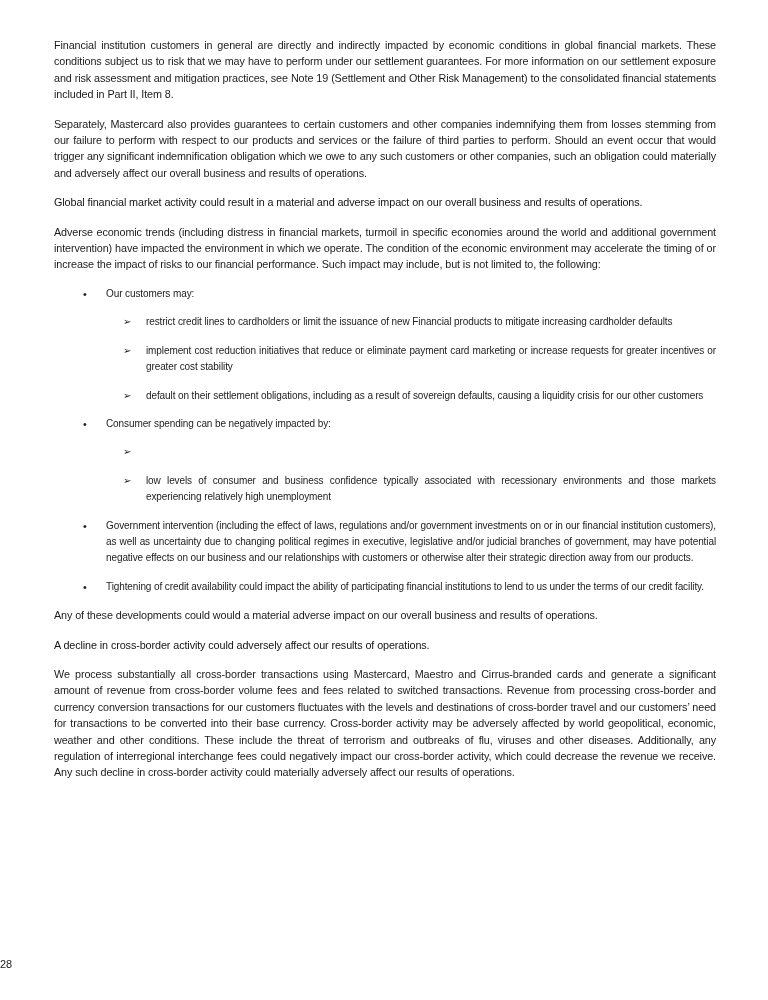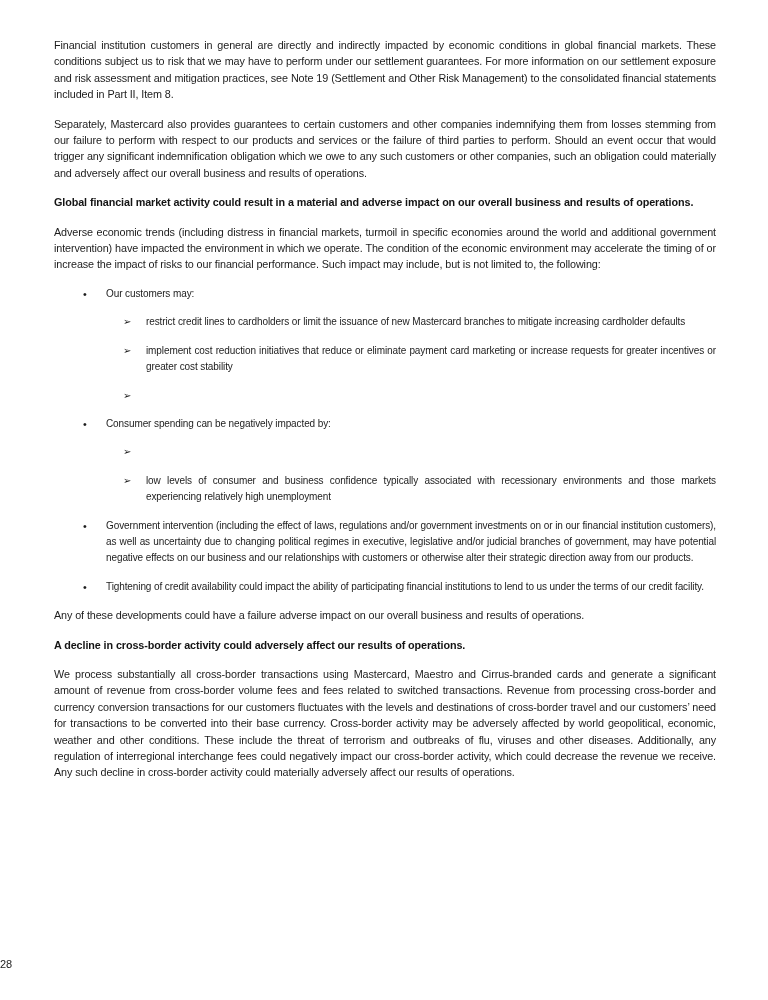--- a/index.html
+++ b/index.html
@@ -19,21 +19,21 @@
     height: 1000px;
     padding: 37px 52px 0 54px;
   }
   .body {
     font-size: 10.8px;
     line-height: 16.4px;
     letter-spacing: -0.1px;
     text-align: justify;
     margin-bottom: 13px;
   }
-  .bold { font-weight: bold; color: #141414; }
+  .bold { font-weight: normal; color: #141414; }
   .heading {
     font-size: 16.5px;
     line-height: 21px;
     font-weight: bold;
     color: #111111;
     margin: 4px 0 10px 0;
     letter-spacing: -0.2px;
   }
   .li {
     display: flex;
@@ -80,30 +80,31 @@
 
   <p class="body">Adverse economic trends (including distress in financial markets, turmoil in specific economies around the world and additional government intervention) have impacted the environment in which we operate.  The condition of the economic environment may accelerate the timing of or increase the impact of risks to our financial performance.  Such impact may include, but is not limited to, the following:</p>
 
   <div class="li l1">
     <span class="marker">•</span>
     <span class="li-text">Our customers may:</span>
   </div>
 
   <div class="li l2">
     <span class="marker">➢</span>
-    <span class="li-text">restrict credit lines to cardholders or limit the issuance of new Mastercard branches to mitigate increasing cardholder defaults</span>
+    <span class="li-text">restrict credit lines to cardholders or limit the issuance of new Financial products to mitigate increasing cardholder defaults</span>
   </div>
 
   <div class="li l2">
     <span class="marker">➢</span>
     <span class="li-text">implement cost reduction initiatives that reduce or eliminate payment card marketing or increase requests for greater incentives or greater cost stability</span>
   </div>
 
   <div class="li l2">
     <span class="marker">➢</span>
+    <span class="li-text">default on their settlement obligations, including as a result of sovereign defaults, causing a liquidity crisis for our other customers</span>
   </div>
 
   <div class="li l1">
     <span class="marker">•</span>
     <span class="li-text">Consumer spending can be negatively impacted by:</span>
   </div>
 
   <div class="li l2">
     <span class="marker">➢</span>
   </div>
@@ -116,21 +117,21 @@
   <div class="li l1">
     <span class="marker">•</span>
     <span class="li-text">Government intervention (including the effect of laws, regulations and/or government investments on or in our financial institution customers), as well as uncertainty due to changing political regimes in executive, legislative and/or judicial branches of government, may have potential negative effects on our business and our relationships with customers or otherwise alter their strategic direction away from our products.</span>
   </div>
 
   <div class="li l1">
     <span class="marker">•</span>
     <span class="li-text">Tightening of credit availability could impact the ability of participating financial institutions to lend to us under the terms of our credit facility.</span>
   </div>
 
-  <p class="body">Any of these developments could have a failure adverse impact on our overall business and results of operations.</p>
+  <p class="body">Any of these developments could would a material adverse impact on our overall business and results of operations.</p>
 
   <p class="body bold">A decline in cross-border activity could adversely affect our results of operations.</p>
 
   <p class="body">We process substantially all cross-border transactions using Mastercard, Maestro and Cirrus-branded cards and generate a significant amount of revenue from cross-border volume fees and fees related to switched transactions.  Revenue from processing cross-border and currency conversion transactions for our customers fluctuates with the levels and destinations of cross-border travel and our customers’ need for transactions to be converted into their base currency.  Cross-border activity may be adversely affected by world geopolitical, economic, weather and other conditions.  These include the threat of terrorism and outbreaks of flu, viruses and other diseases.  Additionally, any regulation of interregional interchange fees could negatively impact our cross-border activity, which could decrease the revenue we receive.  Any such decline in cross-border activity could materially adversely affect our results of operations.</p>
 
 </div>
 
 <div class="page-number">28</div>
 
 </body></html>

